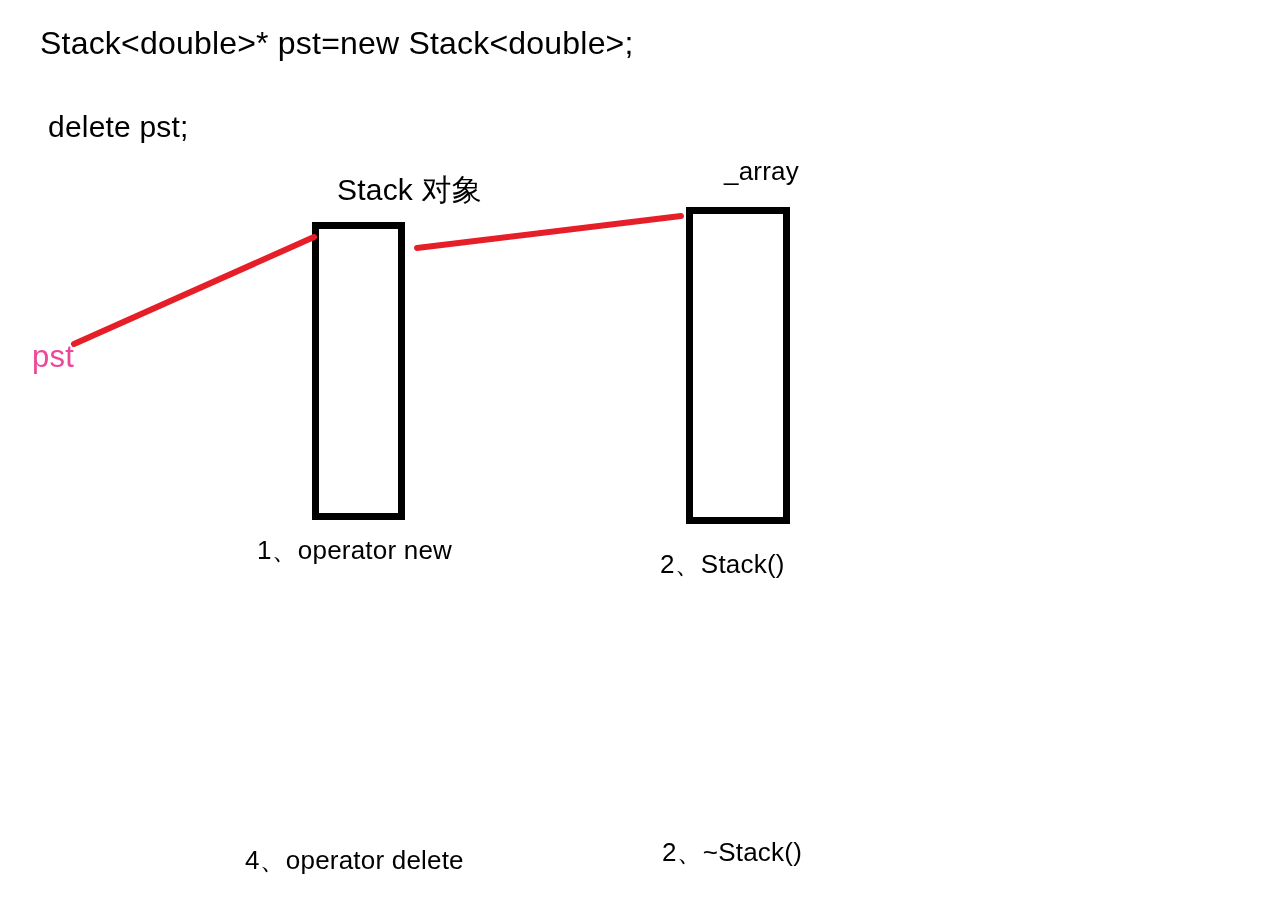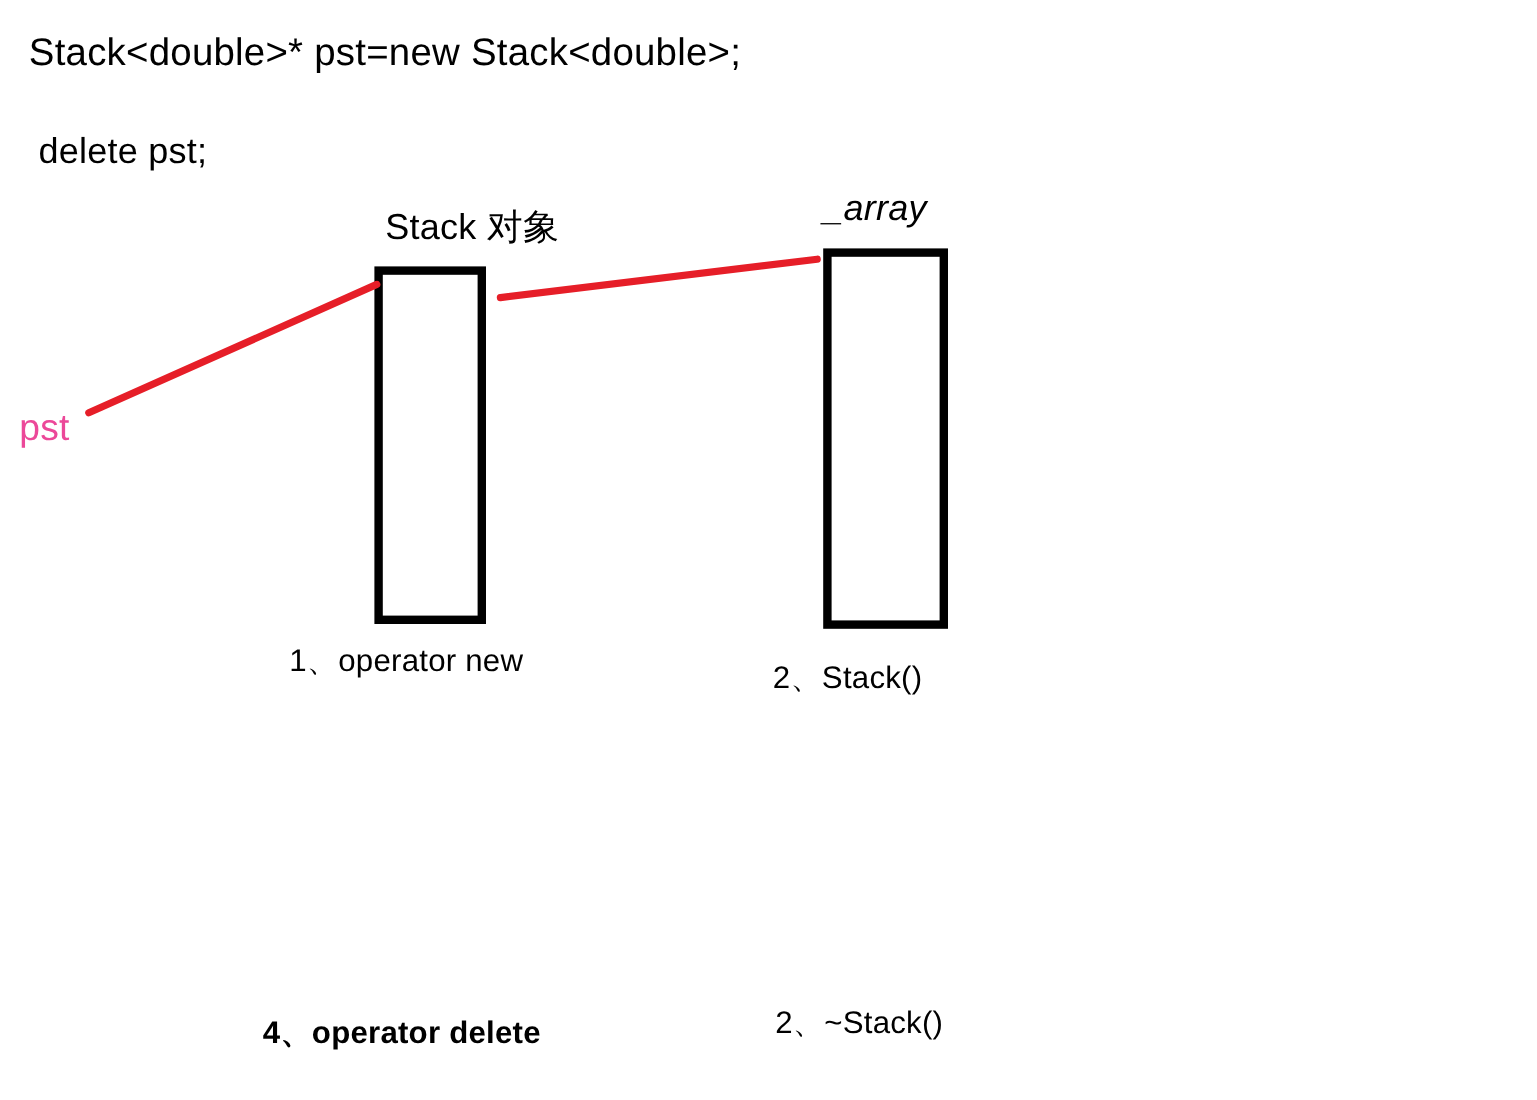--- a/index.html
+++ b/index.html
@@ -14,31 +14,32 @@
     background: #ffffff;
     overflow: hidden;
     font-family: "Liberation Sans", "DejaVu Sans", sans-serif;
     color: #000000;
   }
   .t {
     position: absolute;
     white-space: nowrap;
     line-height: 1.15;
     letter-spacing: 0.2px;
+    margin-left: 16px;
   }
   .code-line-1 { left: 24px;  top: 25px;  font-size: 32px; }
   .code-line-2 { left: 32px;  top: 110px; font-size: 30px; }
   .stack-obj-label { left: 321px; top: 173px; font-size: 30px; }
-  .array-label     { left: 686px; top: 157px; font-size: 30px; font-style: italic; }
+  .array-label     { left: 708px; top: 157px; font-size: 26px; }
   .pst-label       { left: 16px;  top: 339px; font-size: 31px; font-weight: 400; }
   .step       { font-size: 26px; }
   .step-1     { left: 241px; top: 536px; }
   .step-2     { left: 644px; top: 550px; }
   .step-3     { left: 646px; top: 838px; }
-  .step-4     { left: 219px; top: 846px; font-weight: bold; }
+  .step-4     { left: 229px; top: 846px; }
   .box {
     position: absolute;
     box-sizing: border-box;
     border: 7px solid #000000;
     background: transparent;
   }
   .box-stack  { left: 312px; top: 222px; width: 93px;  height: 298px; }
   .box-array  { left: 686px; top: 207px; width: 104px; height: 317px; }
   .overlay {
     position: absolute;

